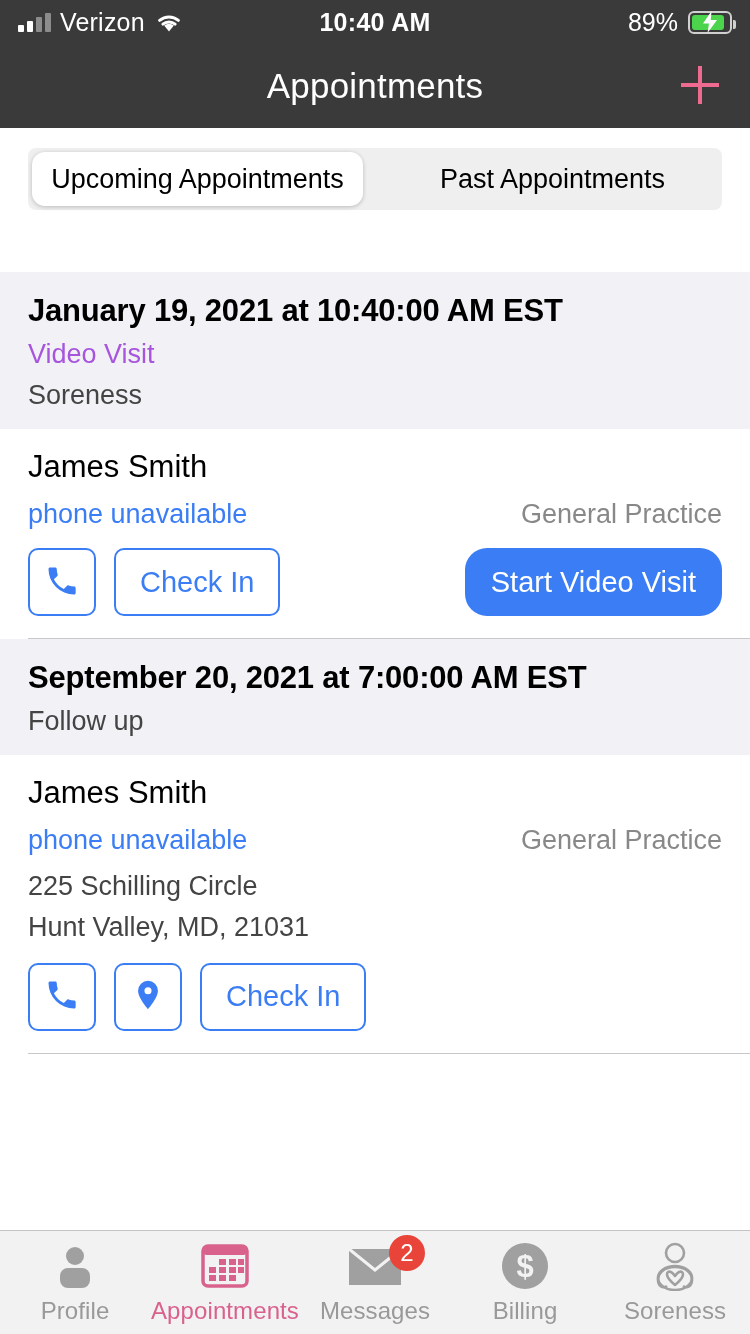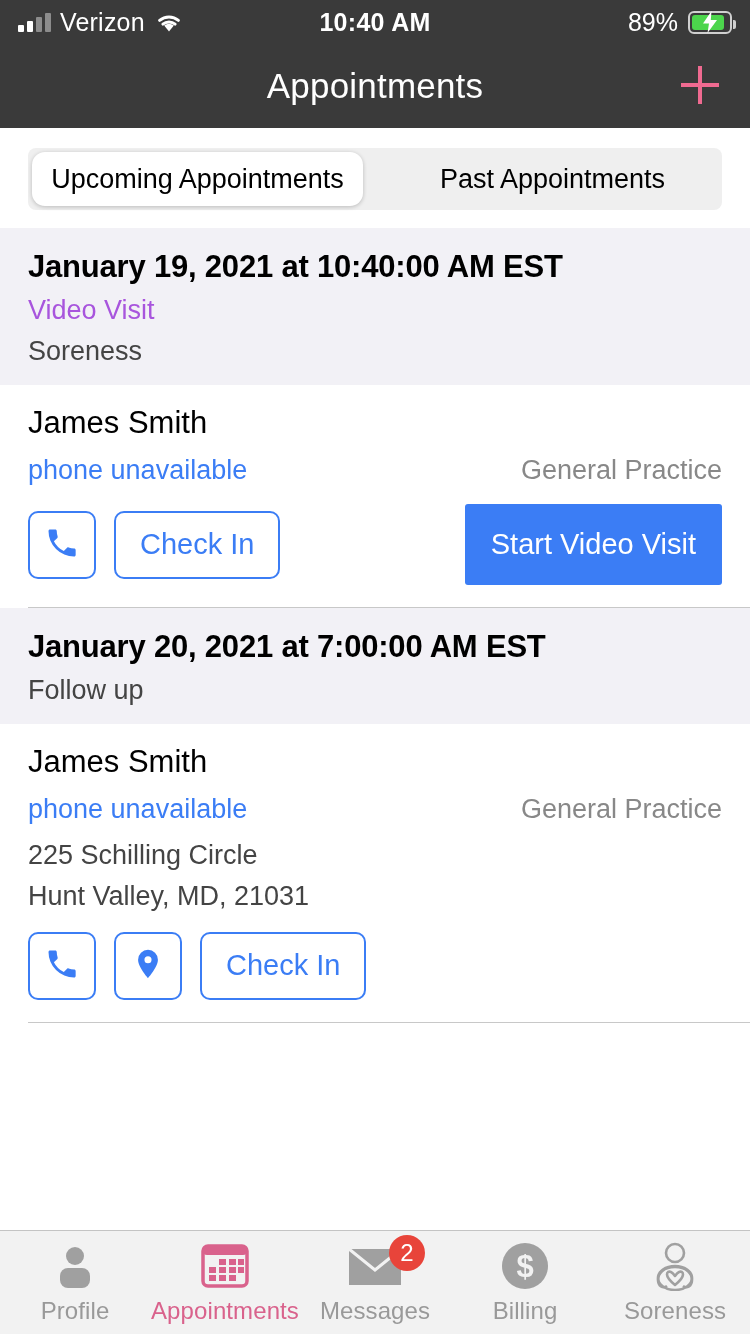--- a/index.html
+++ b/index.html
@@ -63,21 +63,21 @@
     height:62px; padding:4px; position:relative;gap:24px;
   }
   .seg-btn {
     flex:1; display:flex; align-items:center; justify-content:center;
     font-size:27px; color:#000000; border-radius:13px; cursor:pointer;
     background:transparent; border:none; font-family:inherit;
   }
   .seg-btn.active { background:#ffffff; box-shadow:0 1px 4px rgba(0,0,0,.22); font-weight:400; }
 
   
-  .list { flex:1 1 auto; overflow:hidden; background:#ffffff; }
+  .list { flex:1 1 auto; overflow:hidden; background:#ffffff;margin-top:44px; }
   .appt-header { background:#f2f1f6; padding:20px 28px 16px; }
   .appt-date { font-size:31px; font-weight:600; color:#000000; line-height:1.25; letter-spacing:-.2px; }
   .appt-type { font-size:27px; color:#a855dd; margin-top:6px; line-height:1.3; }
   .appt-reason { font-size:27px; color:#444444; margin-top:6px; line-height:1.3; }
 
   .appt-body { background:#ffffff; padding:18px 28px 0; position:relative; }
   .row { display:flex; align-items:flex-start; justify-content:space-between; }
   .prov-name { font-size:31px; color:#000000; line-height:1.3; }
   .prov-phone { font-size:27px; color:#3b7df5; margin-top:10px; line-height:1.3; cursor:pointer; }
   .prov-spec { font-size:27px; color:#888888; line-height:1.3; }
@@ -86,21 +86,21 @@
   .btn-icon {
     width:68px; height:68px; border:2px solid #3b7df5; border-radius:10px;
     background:#ffffff; display:flex; align-items:center; justify-content:center; cursor:pointer;
   }
   .btn-outline {
     height:68px; border:2px solid #3b7df5; border-radius:10px; background:#ffffff;
     color:#3b7df5; font-size:29px; padding:0 24px; cursor:pointer; font-family:inherit;
     display:flex; align-items:center;
   }
   .btn-primary {
-    height:81px; border:none; border-radius:3px; background:#3b7df5;
+    height:68px; border:none; border-radius:22px; background:#3b7df5;
     color:#ffffff; font-size:29px; padding:0 26px; cursor:pointer; font-family:inherit;
     display:flex; align-items:center; margin-left:auto;
   }
   .divider { height:1px; background:#c8c8c8; margin-left:28px; }
 
   
   .tabbar {
     flex:0 0 104px; height:104px; background:#f2f2f2;
     border-top:1px solid #c4c4c4; display:flex; align-items:center;
   }
@@ -195,21 +195,21 @@
           </button>
           <button class="btn-outline">Check In</button>
           <button class="btn-primary">Start Video Visit</button>
         </div>
       </div>
       <div class="divider"></div>
     </div>
 
     <div>
       <div class="appt-header">
-        <div class="appt-date">January 20, 2021 at 7:00:00 AM EST</div>
+        <div class="appt-date">September 20, 2021 at 7:00:00 AM EST</div>
         <div class="appt-reason">Follow up</div>
       </div>
       <div class="appt-body">
         <div class="prov-name">James Smith</div>
         <div class="row">
           <div class="prov-phone">phone unavailable</div>
           <div class="prov-spec" style="margin-top:10px;">General Practice</div>
         </div>
         <div class="addr">225 Schilling Circle</div>
         <div class="addr" style="margin-top:2px;">Hunt Valley, MD, 21031</div>

